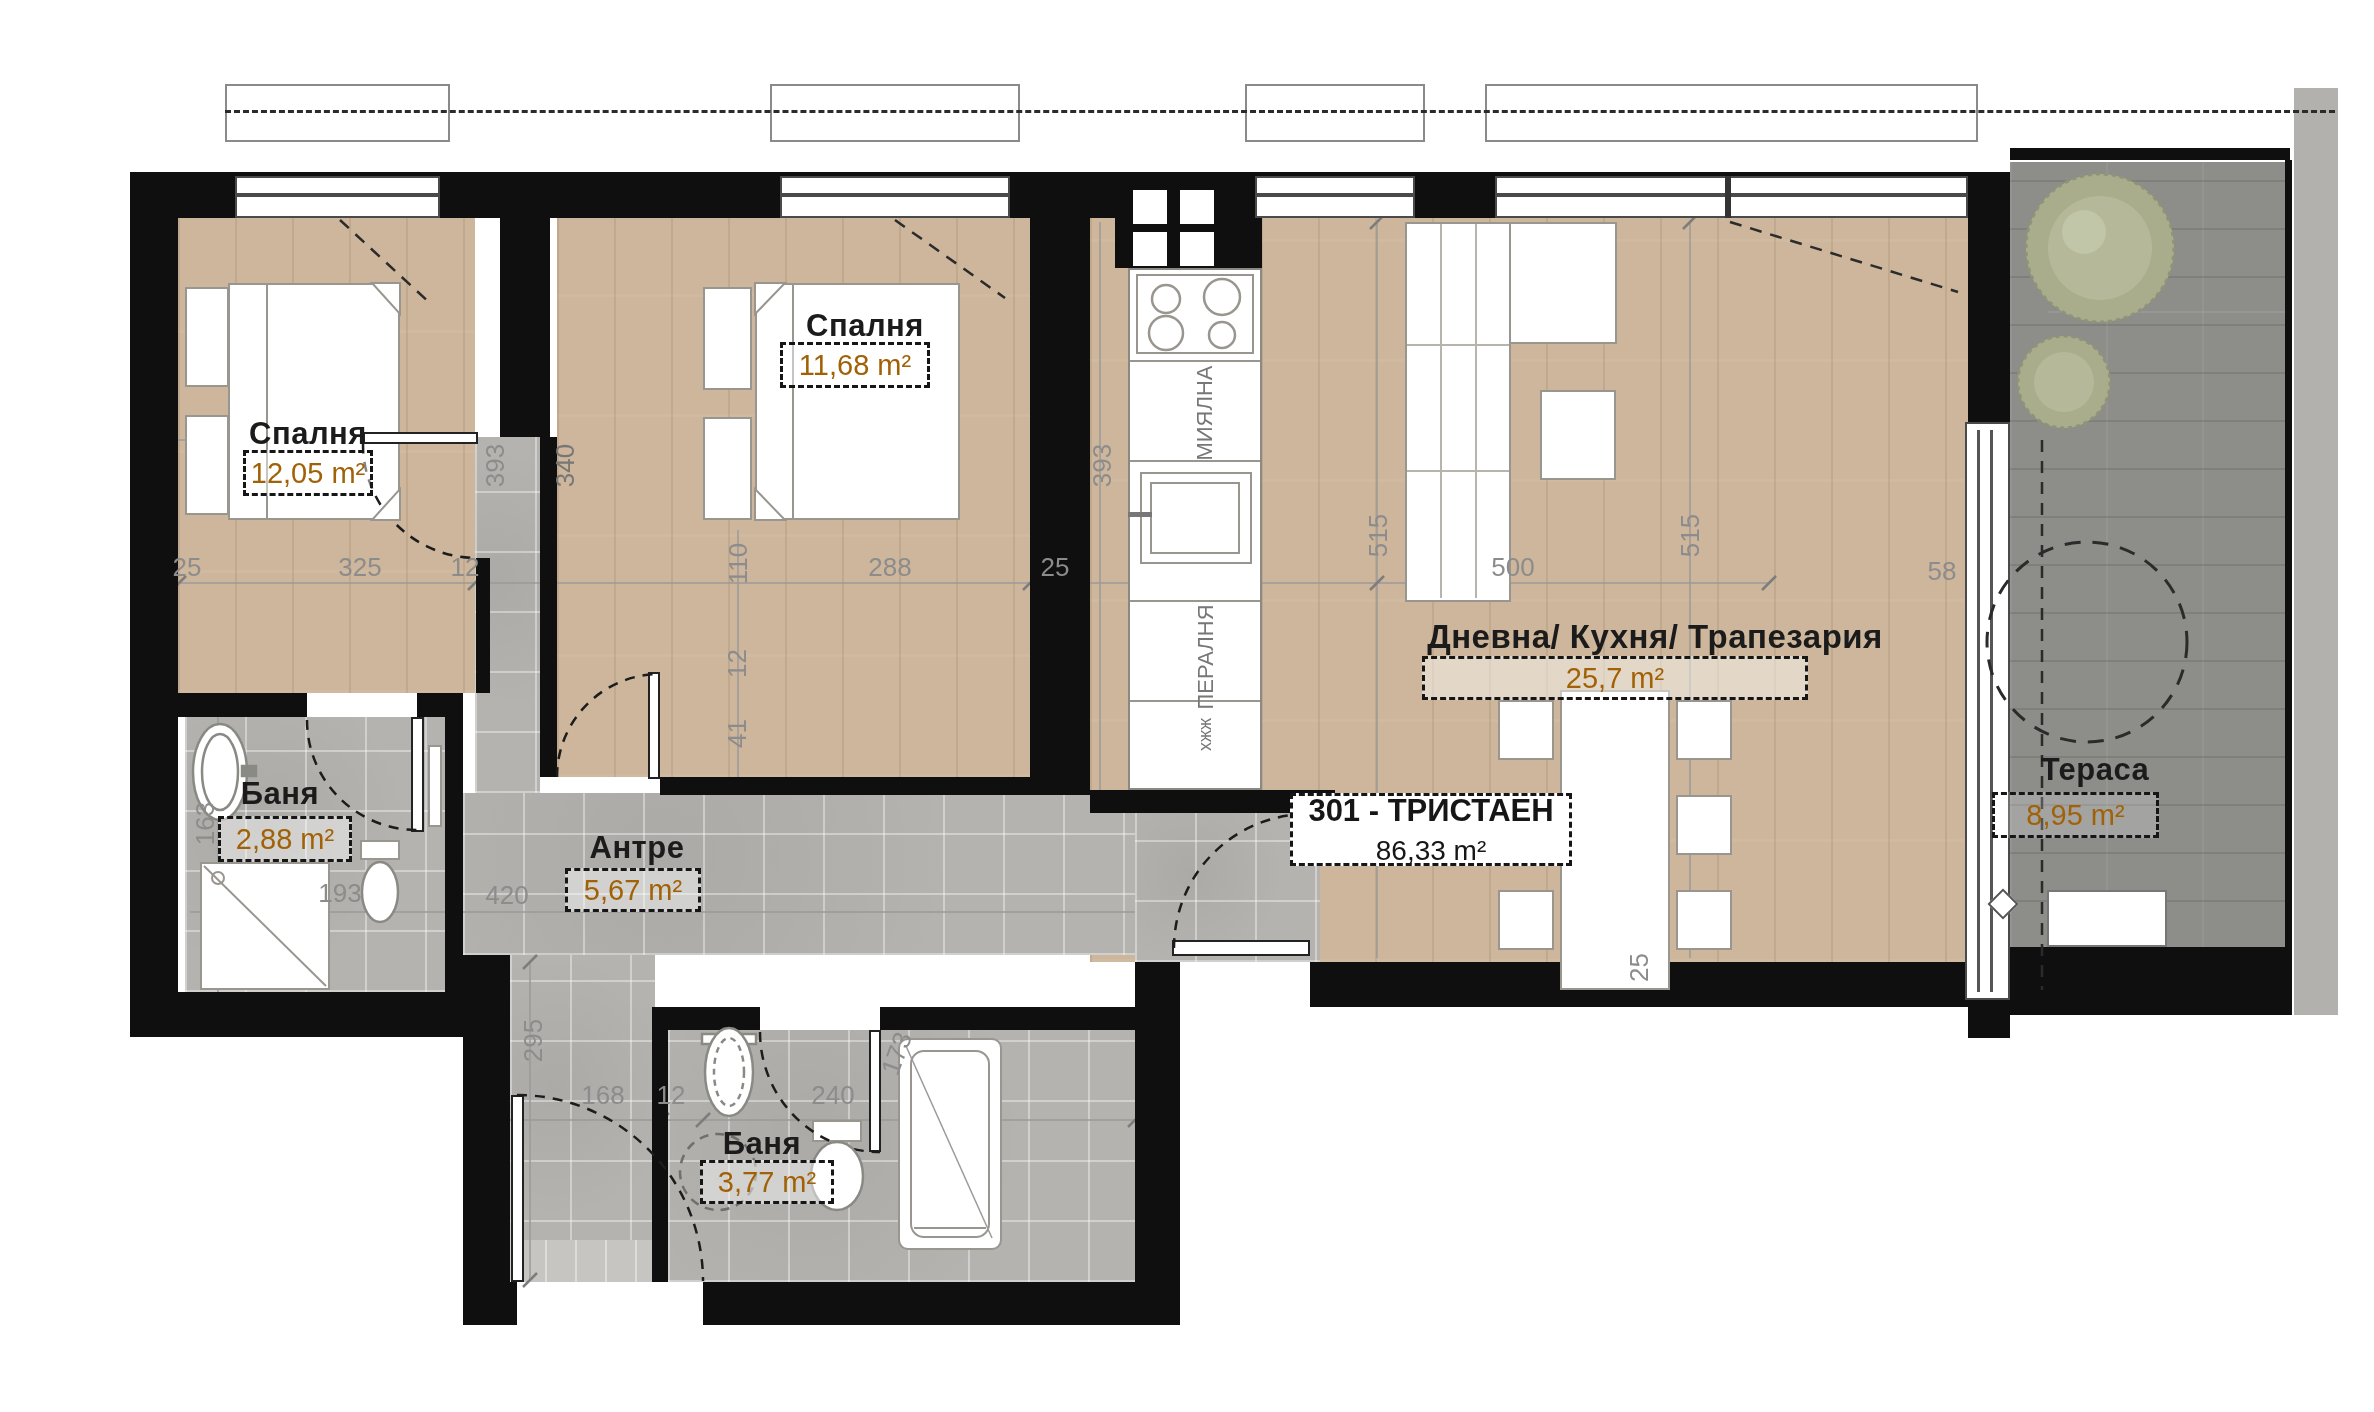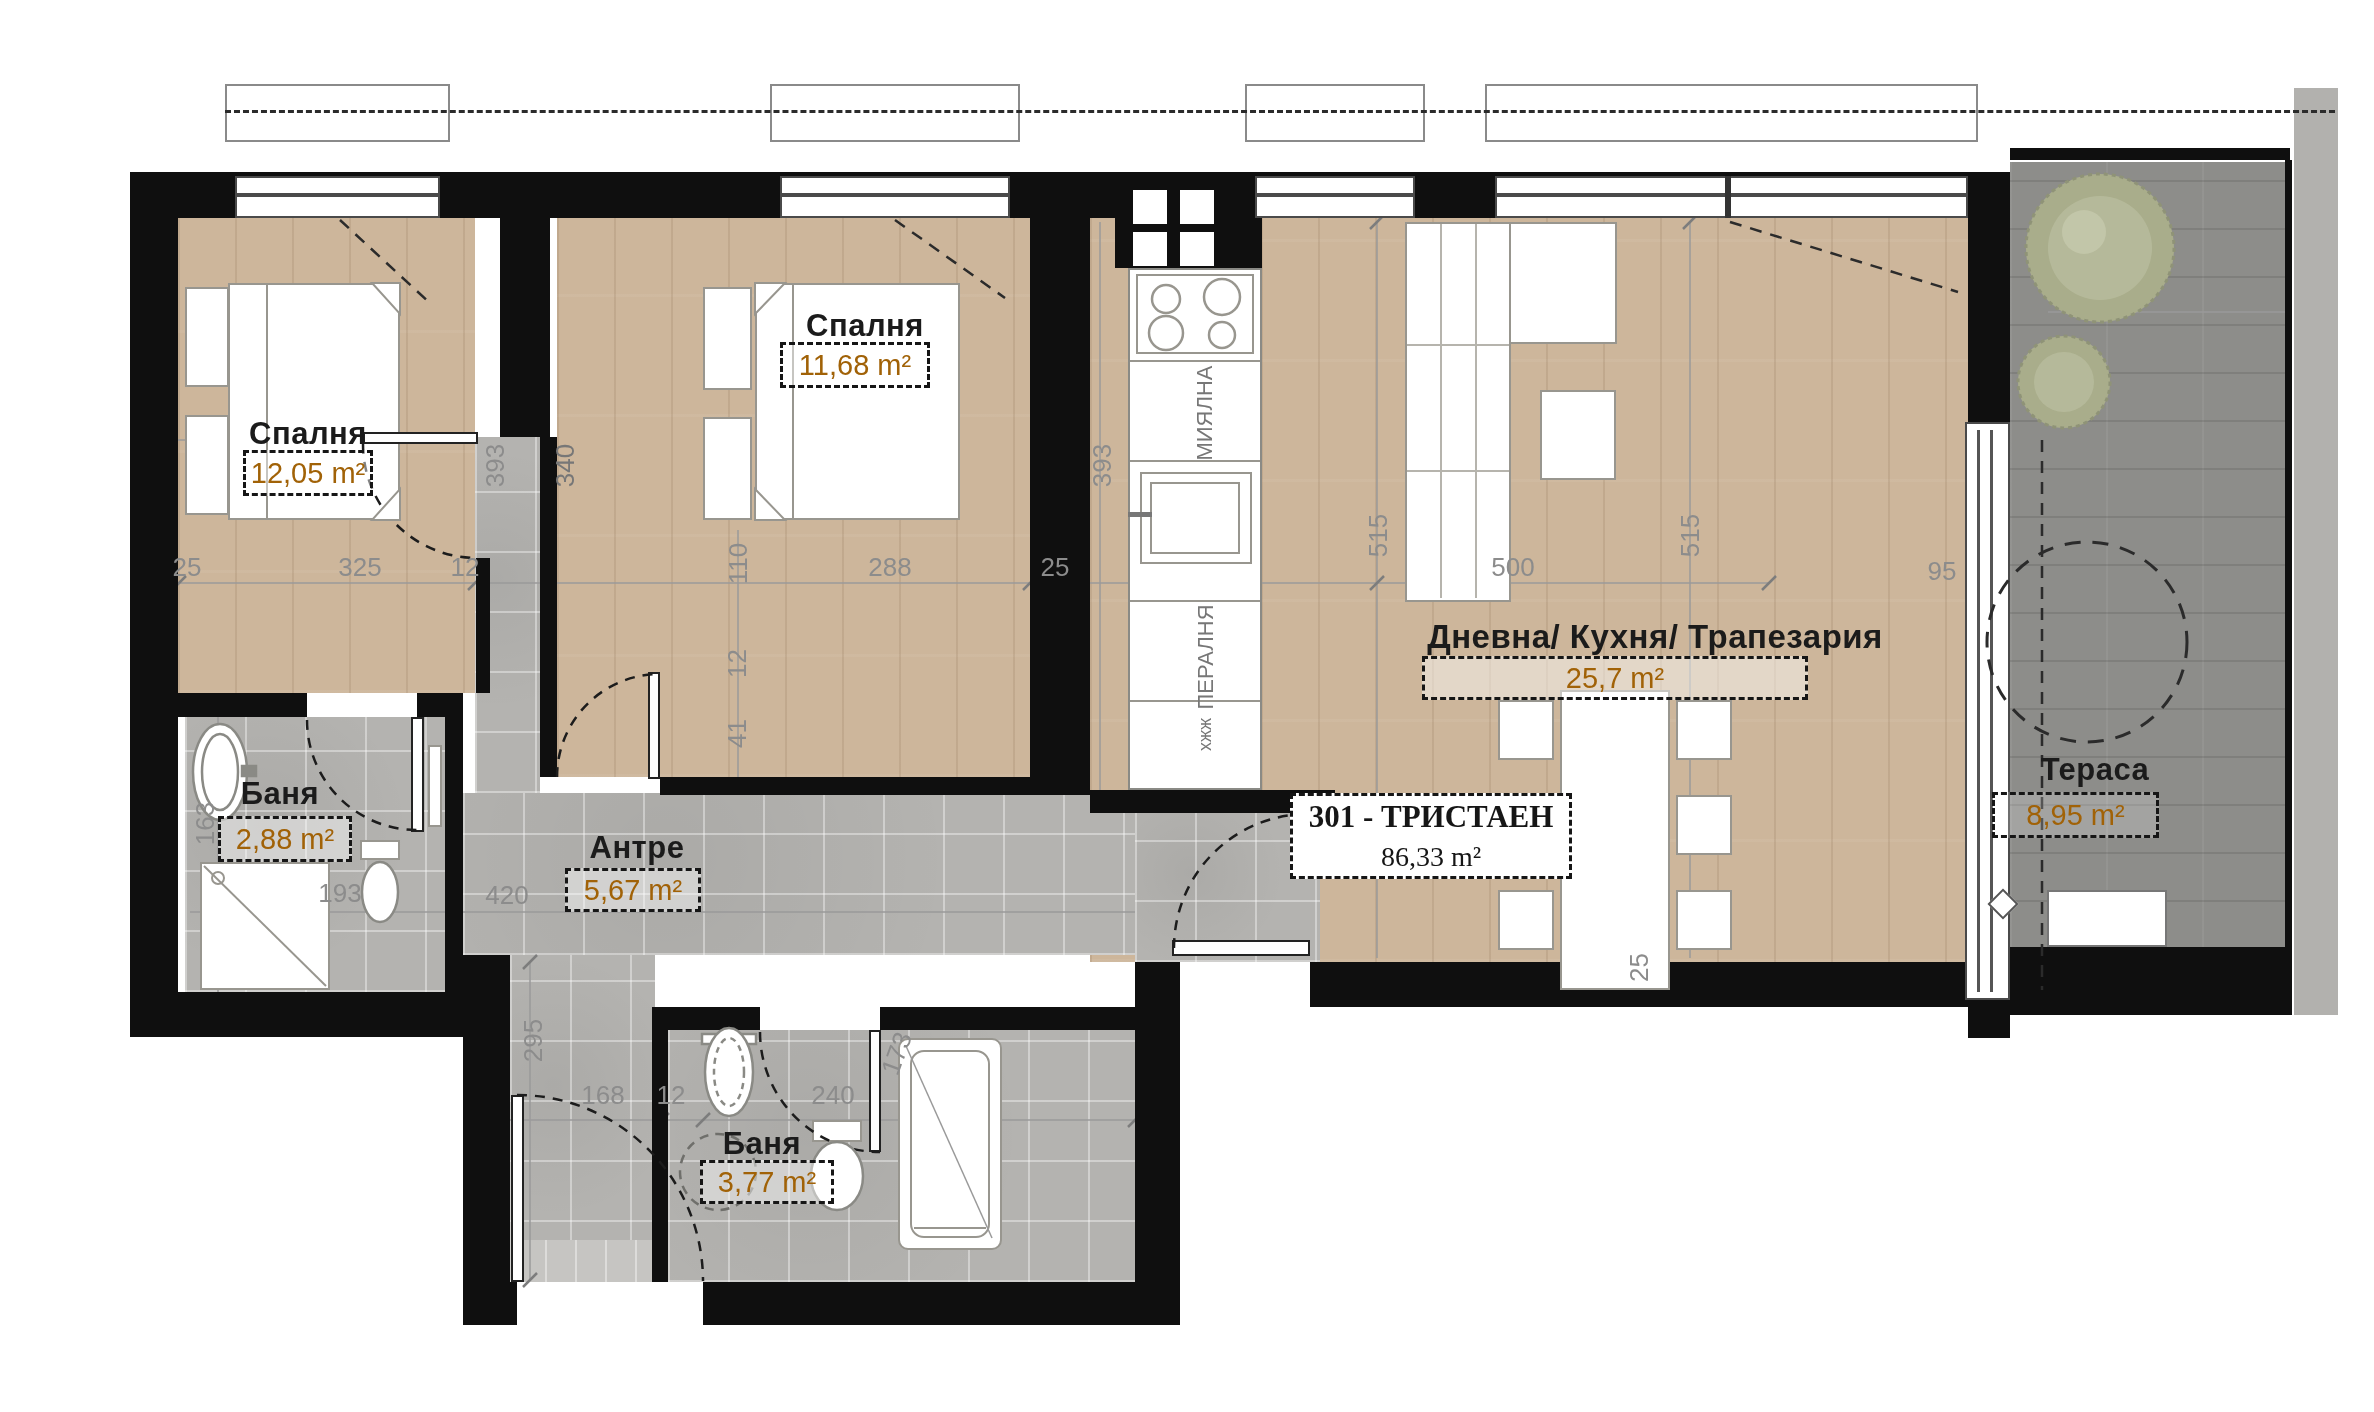--- a/index.html
+++ b/index.html
@@ -262,21 +262,21 @@
 
   <div class="name" style="left:218px;top:416px;width:180px;z-index:7;">Спалня</div>
   <div class="areabox" style="left:243px;top:450px;width:130px;height:46px;z-index:7;">12,05 m²</div>
 
   <div class="name" style="left:775px;top:308px;width:180px;z-index:7;">Спалня</div>
   <div class="areabox" style="left:780px;top:342px;width:150px;height:46px;z-index:7;">11,68 m²</div>
 
   <div class="name" style="left:1420px;top:618px;width:470px;font-size:33px;z-index:7;">Дневна/ Кухня/ Трапезария</div>
   <div class="areabox" style="left:1422px;top:656px;width:386px;height:44px;z-index:7;">25,7 m²</div>
 
-  <div class="unitbox" style="left:1290px;top:793px;width:282px;height:86px;z-index:7;font-family:Liberation Serif, serif;">
+  <div class="unitbox" style="left:1290px;top:793px;width:282px;height:73px;z-index:7;">
     <div style="font-weight:bold;font-size:31px;">301 - ТРИСТАЕН</div>
     <div style="font-size:28px;margin-top:6px;">86,33 m²</div>
   </div>
 
   <div class="name" style="left:200px;top:776px;width:160px;z-index:7;">Баня</div>
   <div class="areabox" style="left:218px;top:816px;width:134px;height:46px;z-index:7;">2,88 m²</div>
 
   <div class="name" style="left:552px;top:830px;width:170px;z-index:7;">Антре</div>
   <div class="areabox" style="left:565px;top:868px;width:136px;height:44px;z-index:7;">5,67 m²</div>
 
@@ -295,21 +295,21 @@
   <div class="dim" style="left:442px;top:552px;width:46px;z-index:8;">12</div>
   <div class="dim" style="left:850px;top:552px;width:80px;z-index:8;">288</div>
   <div class="dim" style="left:1028px;top:552px;width:54px;z-index:8;">25</div>
   <div class="dim" style="left:1473px;top:552px;width:80px;z-index:8;">500</div>
 
   <div class="dim rot" style="left:455px;top:450px;width:80px;z-index:8;">393</div>
   <div class="dim rot" style="left:525px;top:450px;width:80px;color:#777;z-index:8;">340</div>
   <div class="dim rot" style="left:1062px;top:450px;width:80px;z-index:8;">393</div>
   <div class="dim rot" style="left:1338px;top:520px;width:80px;z-index:8;">515</div>
   <div class="dim rot" style="left:1650px;top:520px;width:80px;z-index:8;">515</div>
-  <div class="dim" style="left:1912px;top:556px;width:60px;z-index:8;">95</div>
+  <div class="dim" style="left:1912px;top:556px;width:60px;z-index:8;">58</div>
 
   <div class="dim rot" style="left:170px;top:808px;width:70px;z-index:8;">163</div>
   <div class="dim" style="left:305px;top:878px;width:70px;z-index:8;">193</div>
   <div class="dim" style="left:472px;top:880px;width:70px;z-index:8;">420</div>
   <div class="dim rot" style="left:498px;top:1025px;width:70px;z-index:8;">295</div>
 
   <div class="dim rot" style="left:705px;top:548px;width:66px;z-index:8;">110</div>
   <div class="dim rot" style="left:712px;top:648px;width:50px;z-index:8;">12</div>
   <div class="dim rot" style="left:712px;top:718px;width:50px;z-index:8;">41</div>
 

